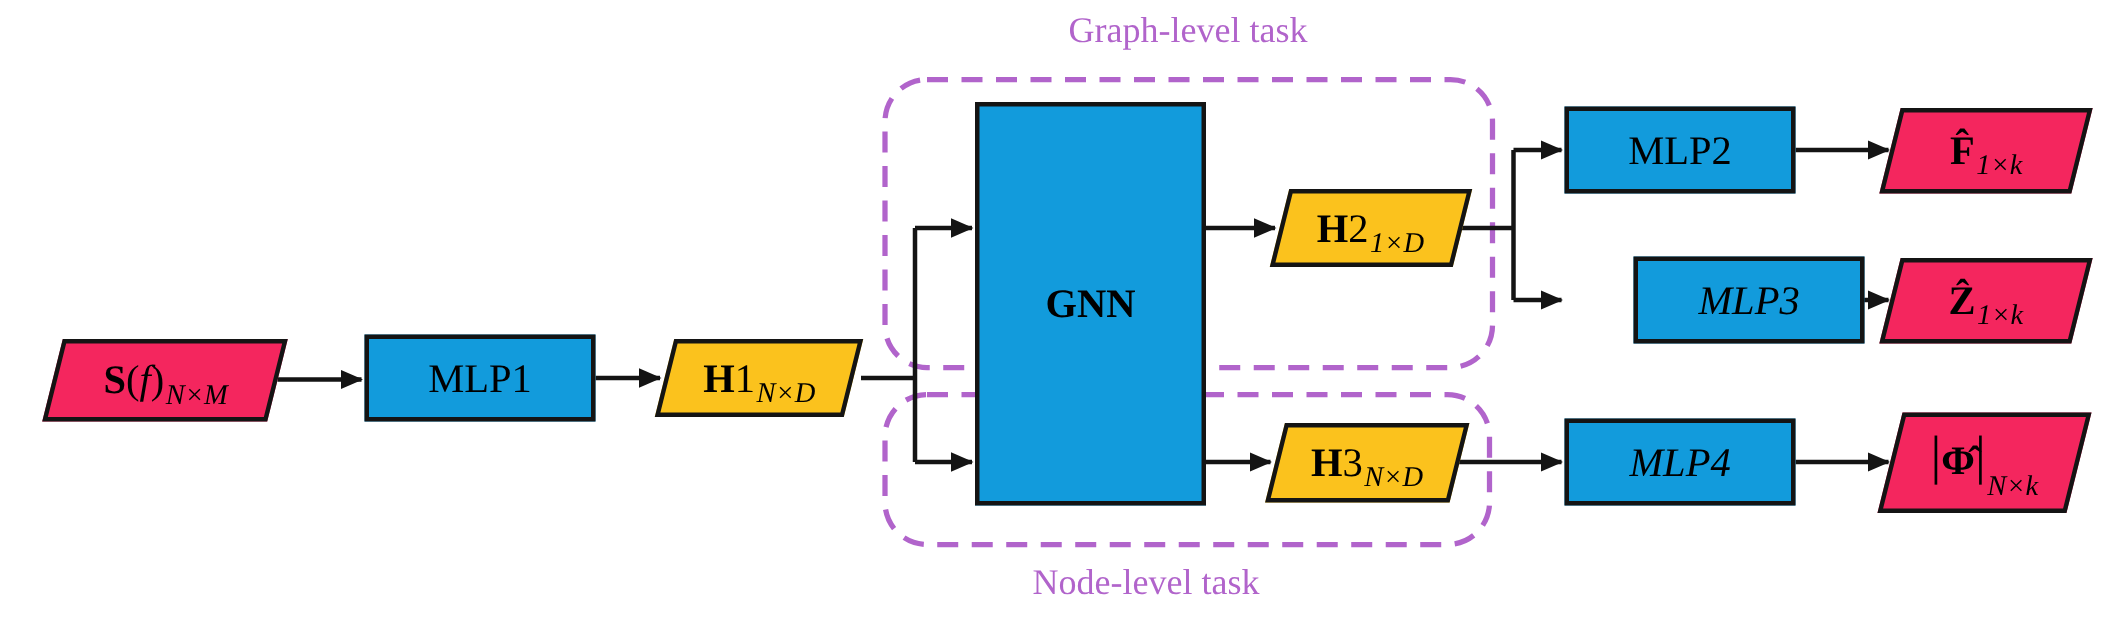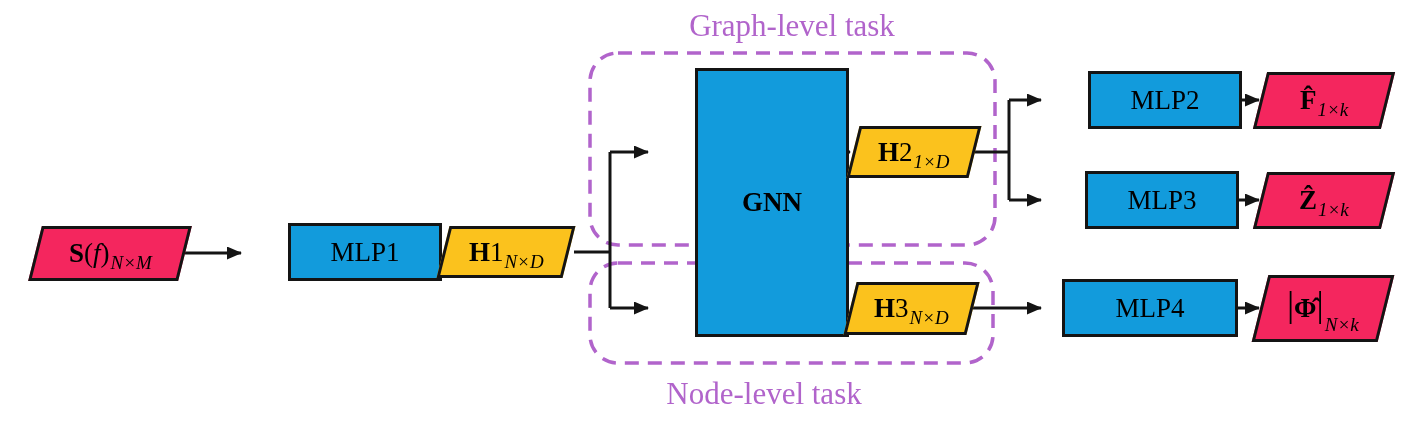--- a/index.html
+++ b/index.html
@@ -12,37 +12,37 @@
   }
   .layer{position:absolute;left:0;top:0;}
   .node{
     position:absolute;
     display:flex;align-items:center;justify-content:center;
     border:3px solid #141414;
     box-sizing:border-box;
     font-size:27px;color:#000;
     white-space:nowrap;
   }
-  .rect{background:var(--blue,#129BDC);margin-left:45px;}
+  .rect{background:var(--blue,#129BDC);}
   .pgram{transform:skewX(-14deg);}
   .pink{background:var(--pink,#F4265E);}
   .yellow{background:var(--yellow,#FBC21D);}
   .unskew{transform:skewX(14deg);display:inline-block;}
   .node b{font-weight:bold;}
   .node sub{
     font-size:19px;font-style:italic;font-weight:normal;
     vertical-align:-7px;line-height:0;margin-left:1px;
   }
   .node i{font-style:italic;}
   .bar{font-weight:normal;font-size:36px;line-height:0;position:relative;top:-1px;}
   .phi-sub{vertical-align:-14px !important;}
   .task-title{
     position:absolute;
     text-align:center;
-    font-size:31px;
+    font-size:24px;
     color:var(--purple,#B164CB);
   }
   svg{display:block;}
 </style>
 </head>
 <body>
 
 <div class="canvas">
 
   <svg class="layer" width="1417" height="422" viewBox="0 0 1417 422">
@@ -99,25 +99,25 @@
   </div>
 
   <div class="node pgram yellow" style="left:850px;top:282px;width:123px;height:53px;">
     <span class="unskew"><b>H</b><span>3</span><sub>N×D</sub></span>
   </div>
 
   <div class="node rect" style="left:1043px;top:71px;width:154px;height:58px;">
     <span>MLP2</span>
   </div>
 
-  <div class="node rect" style="left:1040px;top:171px;width:154px;height:58px;">
+  <div class="node rect" style="left:1089px;top:171px;width:154px;height:58px;font-style:italic;">
     <span>MLP3</span>
   </div>
 
-  <div class="node rect" style="left:1017px;top:279px;width:176px;height:58px;">
+  <div class="node rect" style="left:1043px;top:279px;width:154px;height:58px;font-style:italic;">
     <span>MLP4</span>
   </div>
 
   <div class="node pgram pink" style="left:1260px;top:72px;width:128px;height:57px;">
     <span class="unskew"><b>F̂</b><sub>1×k</sub></span>
   </div>
 
   <div class="node pgram pink" style="left:1260px;top:172px;width:128px;height:57px;">
     <span class="unskew"><b>Ẑ</b><sub>1×k</sub></span>
   </div>

